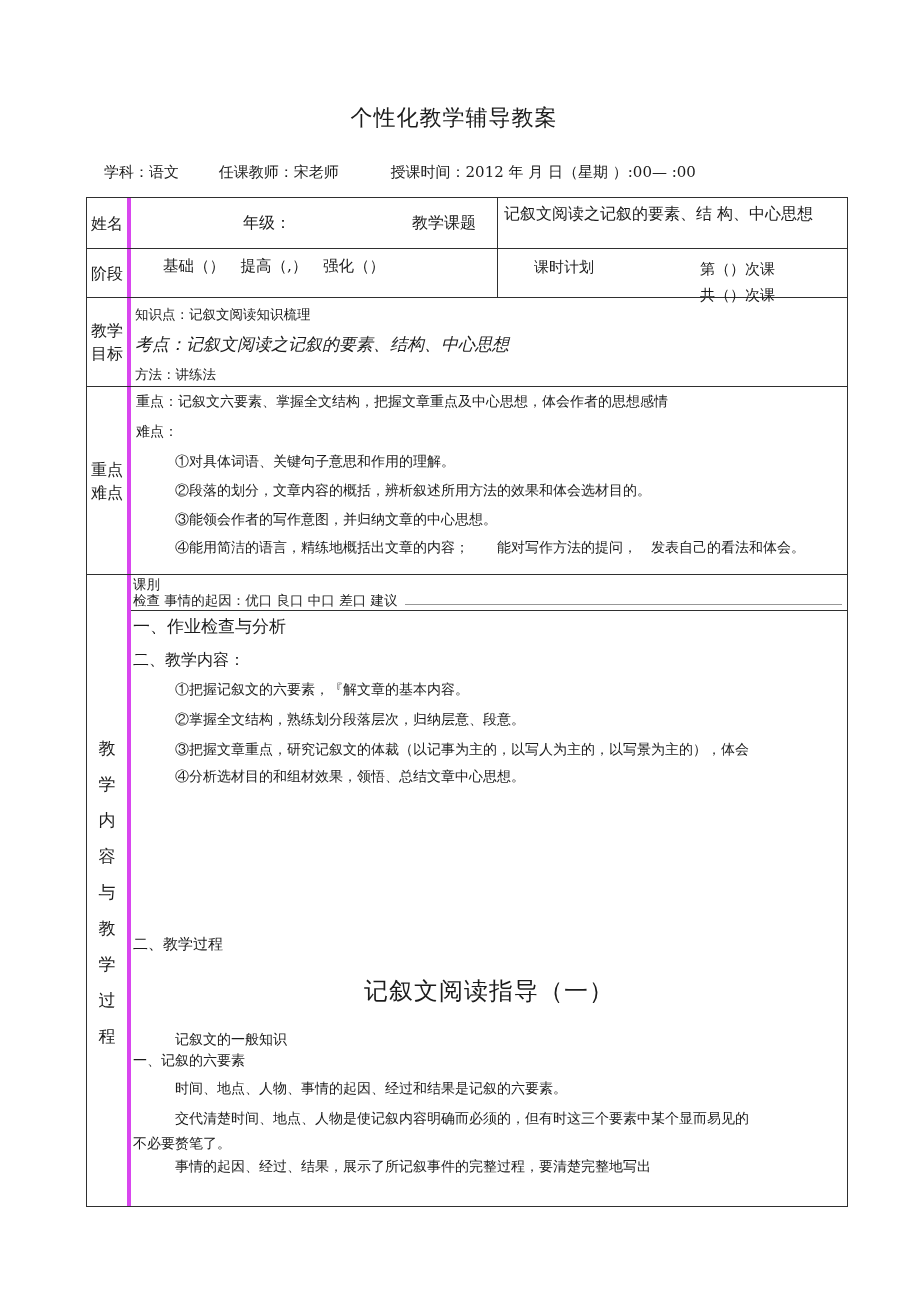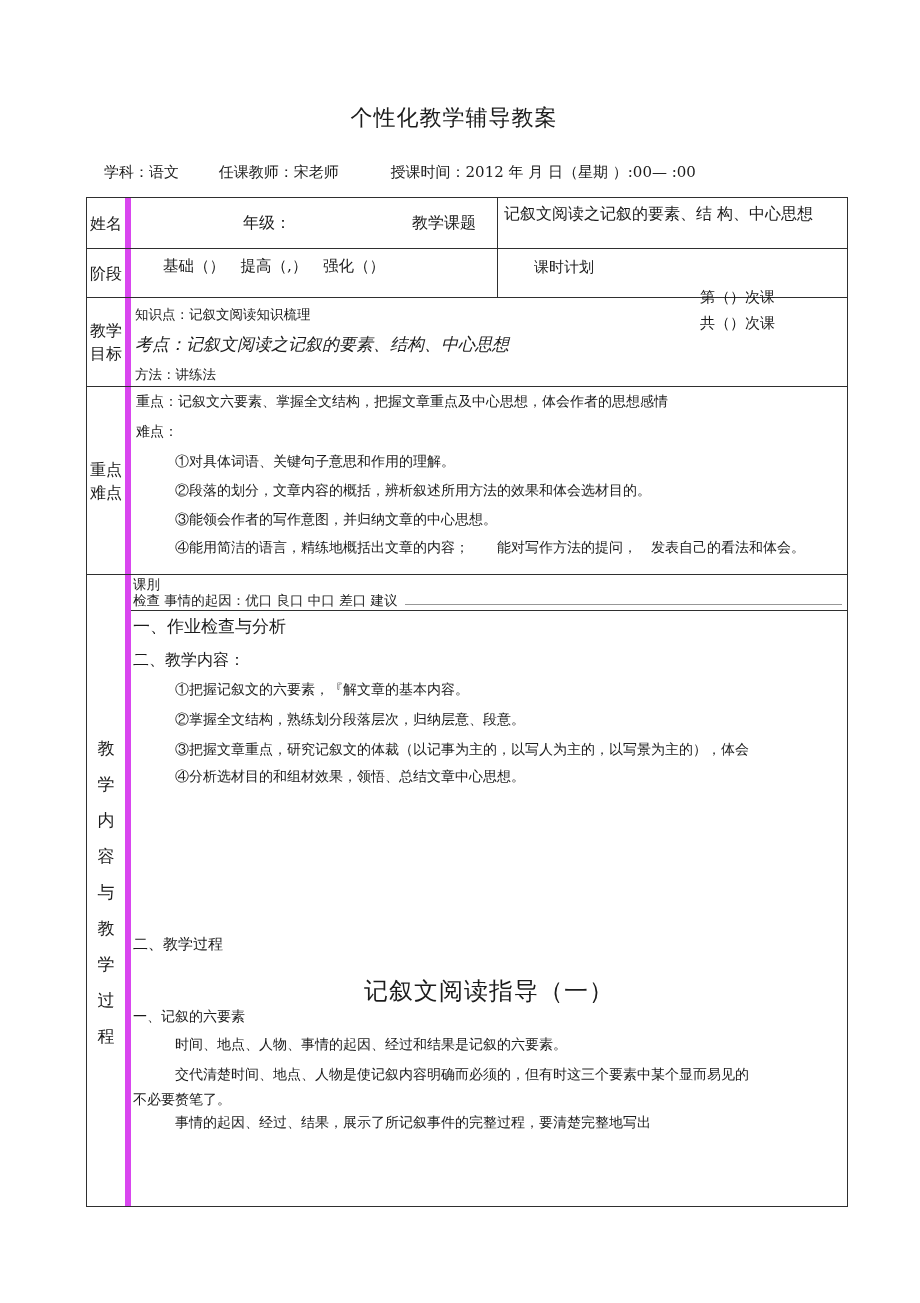--- a/index.html
+++ b/index.html
@@ -22,36 +22,36 @@
     border:1px solid #2f2f2f;box-sizing:border-box;
     display:flex;flex-direction:column;
   }
   .trow{display:flex;border-bottom:1px solid #2f2f2f;box-sizing:border-box;}
   .r1{height:51px;}
   .r2{height:49px;}
   .r3{height:89px;}
   .r4{height:188px;}
   .r5{flex:1;border-bottom:none;}
   .lcell{
-    width:44px;flex-shrink:0;border-right:6px solid #d946ef;box-sizing:border-box;
+    width:44px;flex-shrink:0;border-right:4px solid #d946ef;box-sizing:border-box;
     display:flex;flex-direction:column;align-items:center;justify-content:center;
     font-size:16px;line-height:23px;text-align:center;
   }
   .midcell{
     width:367px;flex-shrink:0;border-right:1px solid #2f2f2f;box-sizing:border-box;
   }
   .lastcell{flex:1;box-sizing:border-box;}
   
   .r1 .midcell{display:flex;align-items:center;font-size:16px;}
   .r1 .grade{margin-left:112px;}
   .r1 .topiclbl{margin-left:121px;}
   .r1 .lastcell{font-size:16px;line-height:21px;padding:5px 2px 0 6px;}
   
   .r2 .midcell{font-size:15.5px;padding:7px 0 0 32px;}
-  .r2 .lastcell{display:flex;font-size:15px;flex-direction:column;}
+  .r2 .lastcell{display:flex;font-size:15px;}
   .r2 .planlbl{margin:9px 0 0 36px;}
   .r2 .plancount{margin-left:auto;margin-right:72px;padding-top:7px;line-height:26px;}
   
   .r3 .lastcell{padding-left:4px;}
   .g-knowledge{font-size:13.5px;line-height:18px;margin-top:7px;}
   .g-exam{font-size:17px;line-height:23px;margin-top:10px;font-style:italic;}
   .g-method{font-size:13.5px;line-height:18px;margin-top:9px;}
   
   .r4 .lastcell{font-size:14px;line-height:19px;}
   .kp{padding-left:5px;}
@@ -185,20 +185,21 @@
         <div class="c-h1">一、作业检查与分析</div>
         <div class="c-h2">二、教学内容：</div>
         <div class="c-it c-i0">①把握记叙文的六要素，『解文章的基本内容。</div>
         <div class="c-it c-i1">②掌握全文结构，熟练划分段落层次，归纳层意、段意。</div>
         <div class="c-it c-i2">③把握文章重点，研究记叙文的体裁（以记事为主的，以写人为主的，以写景为主的），体会</div>
         <div class="c-it c-i4">④分析选材目的和组材效果，领悟、总结文章中心思想。</div>
 
         <div class="c-h3">二、教学过程</div>
         <div class="c-big">记叙文阅读指导（一）</div>
 
+        <div class="c-it c-g0">记叙文的一般知识</div>
         <div class="c-noind c-g1">一、记叙的六要素</div>
         <div class="c-it c-g2">时间、地点、人物、事情的起因、经过和结果是记叙的六要素。</div>
         <div class="c-it c-g3">交代清楚时间、地点、人物是使记叙内容明确而必须的，但有时这三个要素中某个显而易见的</div>
         <div class="c-noind c-g4">不必要赘笔了。</div>
         <div class="c-it c-g5">事情的起因、经过、结果，展示了所记叙事件的完整过程，要清楚完整地写出</div>
 
       </div>
     </div>
 
   </div>

